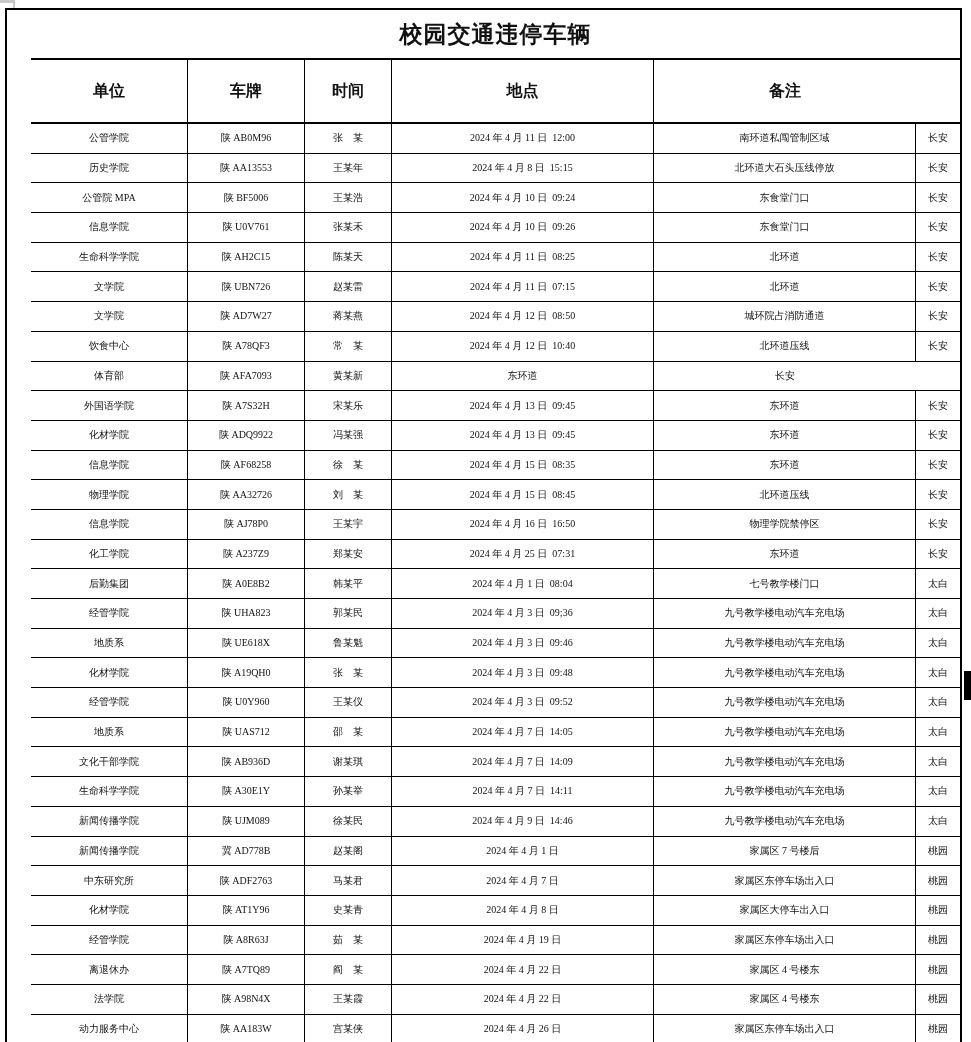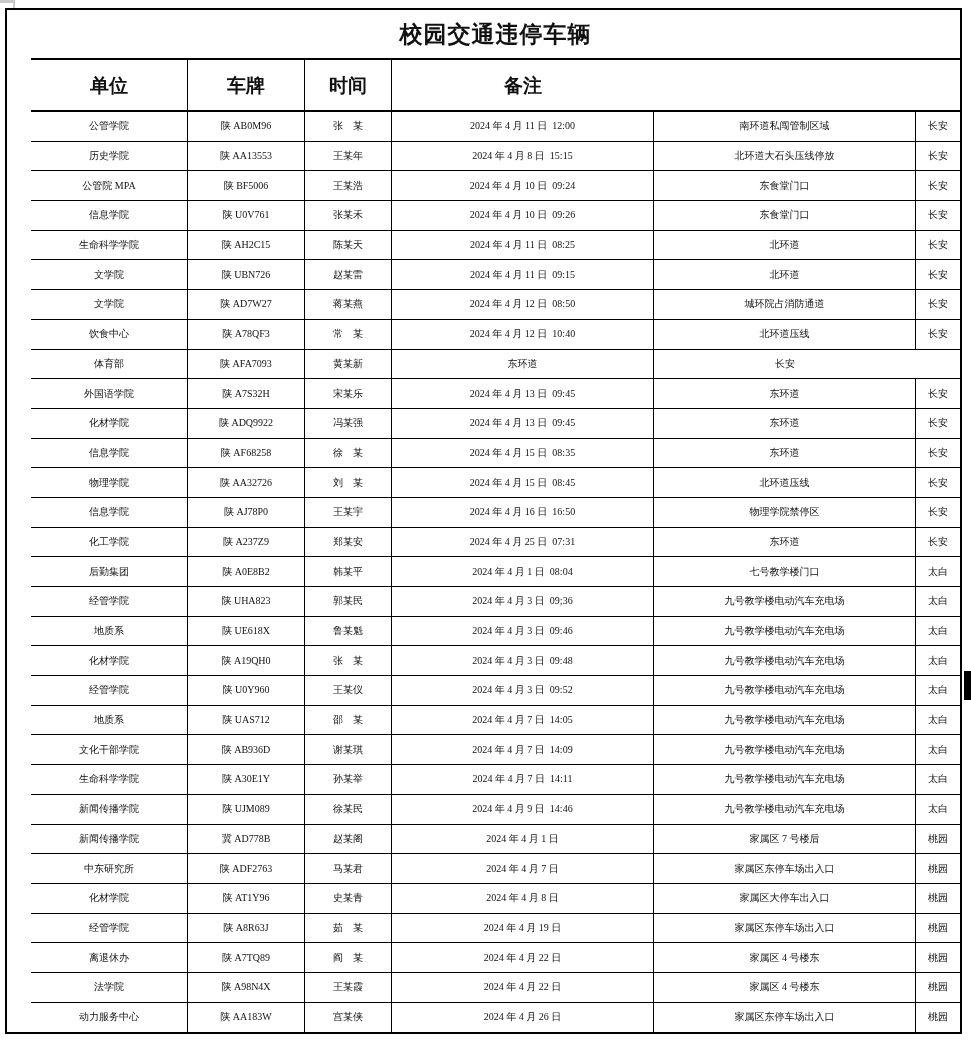--- a/index.html
+++ b/index.html
@@ -14,23 +14,23 @@
     height:50px; border-bottom:2px solid #000;
     display:flex; align-items:center; justify-content:center;
     font-family:"Liberation Sans","DejaVu Sans",sans-serif;
     font-weight:700; font-size:23px; letter-spacing:1px;
   }
   .grid-row {
     display:grid;
     grid-template-columns:157px 117px 87px 262px 262px 1fr;
   }
   .header-row {
-    height:52px; border-bottom:2px solid #000;
+    height:64px; border-bottom:2px solid #000;
     font-family:Liberation Serif, serif;
-    font-weight:700; font-size:19px;
+    font-weight:700; font-size:16px;
   }
   .data-row { height:29.7px; border-bottom:1px solid #000; font-size:10px; }
   .data-row:last-child { border-bottom:none; }
   .cell {
     display:flex; align-items:center; justify-content:center;
     border-right:1px solid #000; overflow:hidden;
     white-space:pre; text-align:center; line-height:1;
   }
   .cell:last-child { border-right:none; }
 
@@ -44,20 +44,21 @@
 
 <div class="corner-artifact-h"></div>
 <div class="corner-artifact-v"></div>
 
 <div class="doc-table">
   <div class="title-row">校园交通违停车辆</div>
   <div class="grid-row header-row">
       <div class="cell">单位</div>
       <div class="cell">车牌</div>
       <div class="cell">时间</div>
+      <div class="cell">地点</div>
       <div class="cell">备注</div>
     </div>
   <div>
       <div class="grid-row data-row">
         <div class="cell">公管学院</div>
         <div class="cell">陕 AB0M96</div>
         <div class="cell">张　某</div>
         <div class="cell">2024 年 4 月 11 日  12:00</div>
         <div class="cell">南环道私闯管制区域</div>
         <div class="cell">长安</div>
@@ -91,21 +92,21 @@
         <div class="cell">陕 AH2C15</div>
         <div class="cell">陈某天</div>
         <div class="cell">2024 年 4 月 11 日  08:25</div>
         <div class="cell">北环道</div>
         <div class="cell">长安</div>
       </div>
       <div class="grid-row data-row">
         <div class="cell">文学院</div>
         <div class="cell">陕 UBN726</div>
         <div class="cell">赵某雷</div>
-        <div class="cell">2024 年 4 月 11 日  09:15</div>
+        <div class="cell">2024 年 4 月 11 日  07:15</div>
         <div class="cell">北环道</div>
         <div class="cell">长安</div>
       </div>
       <div class="grid-row data-row">
         <div class="cell">文学院</div>
         <div class="cell">陕 AD7W27</div>
         <div class="cell">蒋某燕</div>
         <div class="cell">2024 年 4 月 12 日  08:50</div>
         <div class="cell">城环院占消防通道</div>
         <div class="cell">长安</div>

